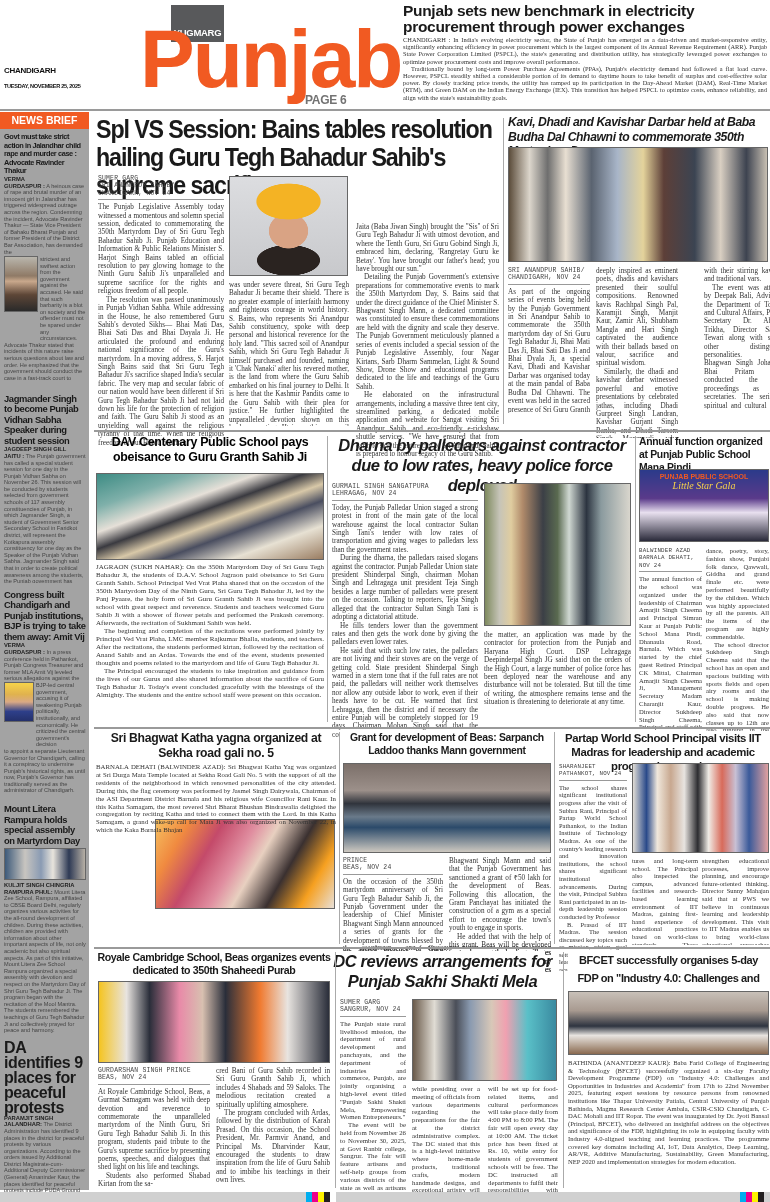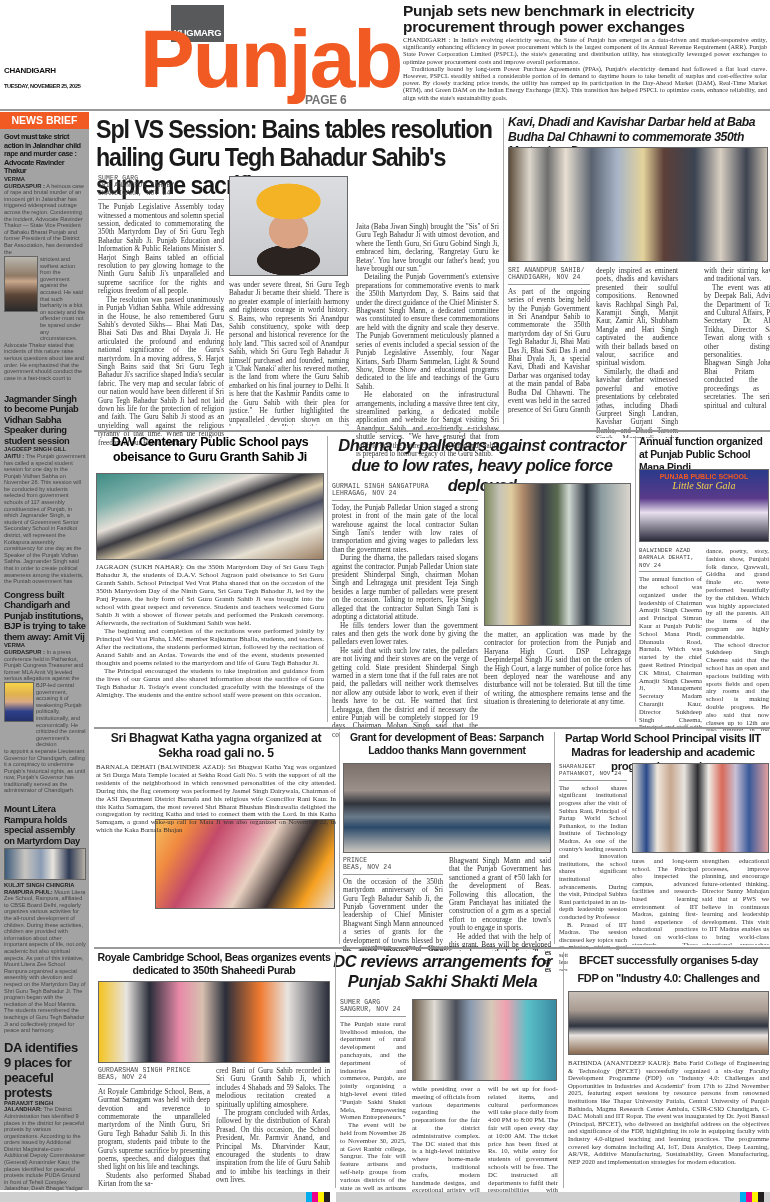--- a/index.html
+++ b/index.html
@@ -69,21 +69,21 @@
     </div>
 
     <div style="margin-top:10px;">
       <div class="brief-h" style="font-size:9.4px;line-height:10.5px;">Mount Litera Rampura holds special assembly on Martyrdom Day</div>
       <div style="margin:2px 0;height:32px;background:linear-gradient(90deg,#3d5a7a,#c8c5c0 25%,#8a9bb3 45%,#e8e4dc 60%,#2e3a55 80%,#b7b0a5);border:1px solid #666;"></div>
       <div class="brief-by">KULJIT SINGH CHINGRIA</div>
       <div class="brief-b"><b class="brief-by">RAMPURA PHUL:</b> <span>Mount Litera Zee School, Rampura, affiliated to CBSE Board Delhi, regularly organizes various activities for the all-round development of children. During these activities, children are provided with information about other important aspects of life, not only academic but also spiritual aspects. As part of this initiative, Mount Litera Zee School Rampura organized a special assembly with devotion and respect on the Martyrdom Day of Shri Guru Tegh Bahadur Ji. The program began with the recitation of the Mool Mantra. The students remembered the teachings of Guru Tegh Bahadur Ji and collectively prayed for peace and harmony.</span></div>
     </div>
 
     <div style="margin-top:6px;">
-      <div class="brief-h" style="font-size:13px;line-height:15px;">DA identifies 9 places for peaceful protests</div>
+      <div class="brief-h" style="font-size:16px;line-height:15px;">DA identifies 9 places for peaceful protests</div>
       <div class="brief-by">PARAMJIT SINGH</div>
       <div class="brief-b"><b class="brief-by">JALANDHAR:</b> <span>The District Administration has identified 9 places in the district for peaceful protests by various organizations. According to the orders issued by Additional District Magistrate-cum-Additional Deputy Commissioner (General) Amaninder Kaur, the places identified for peaceful protests include PUDA Ground in front of Tehsil Complex Jalandhar, Desh Bhagat Yadgar Hall, Burlton Park, Dussehra Ground Jalandhar Cantonment, Improvement Trust Ground Kartarpur, Dana Mandi Bhogpur, Kapurthala Road, west side of Nakodar, Dana Mandi village Bullowala (Phillaur) and Nagar Panchayat Complex Shahkot. The orders state that the protesters will have to take prior permission from the Commissioner of Police or Sub-Divisional Magistrate, whichever is applicable. No weapons like knives, sticks or any other such weapons will be allowed during the protest. The organizer will have to give a written order to ensure a peaceful march along with the demonstration at every appropriate junction. The organizer/demonstrator will be responsible for any loss of life or property caused by any illegal action taken by them during the protest.</span></div>
     </div>
   </div>
 </div>
 
 <div class="abs" style="left:96px;top:115px;width:405px;height:313px;">
   <div style="font-family:'Liberation Sans',sans-serif;font-weight:700;font-size:25px;line-height:28px;color:#1a1a1a;letter-spacing:-1.2px;transform:scaleX(0.93);transform-origin:left;width:435px;">Spl VS Session: Bains tables resolution hailing Guru Tegh Bahadur Sahib's supreme sacrifice</div>
   <div class="abs" style="left:2px;top:60px;width:126px;">
     <div class="byline" style="white-space:pre-line;">SUMER GARG

